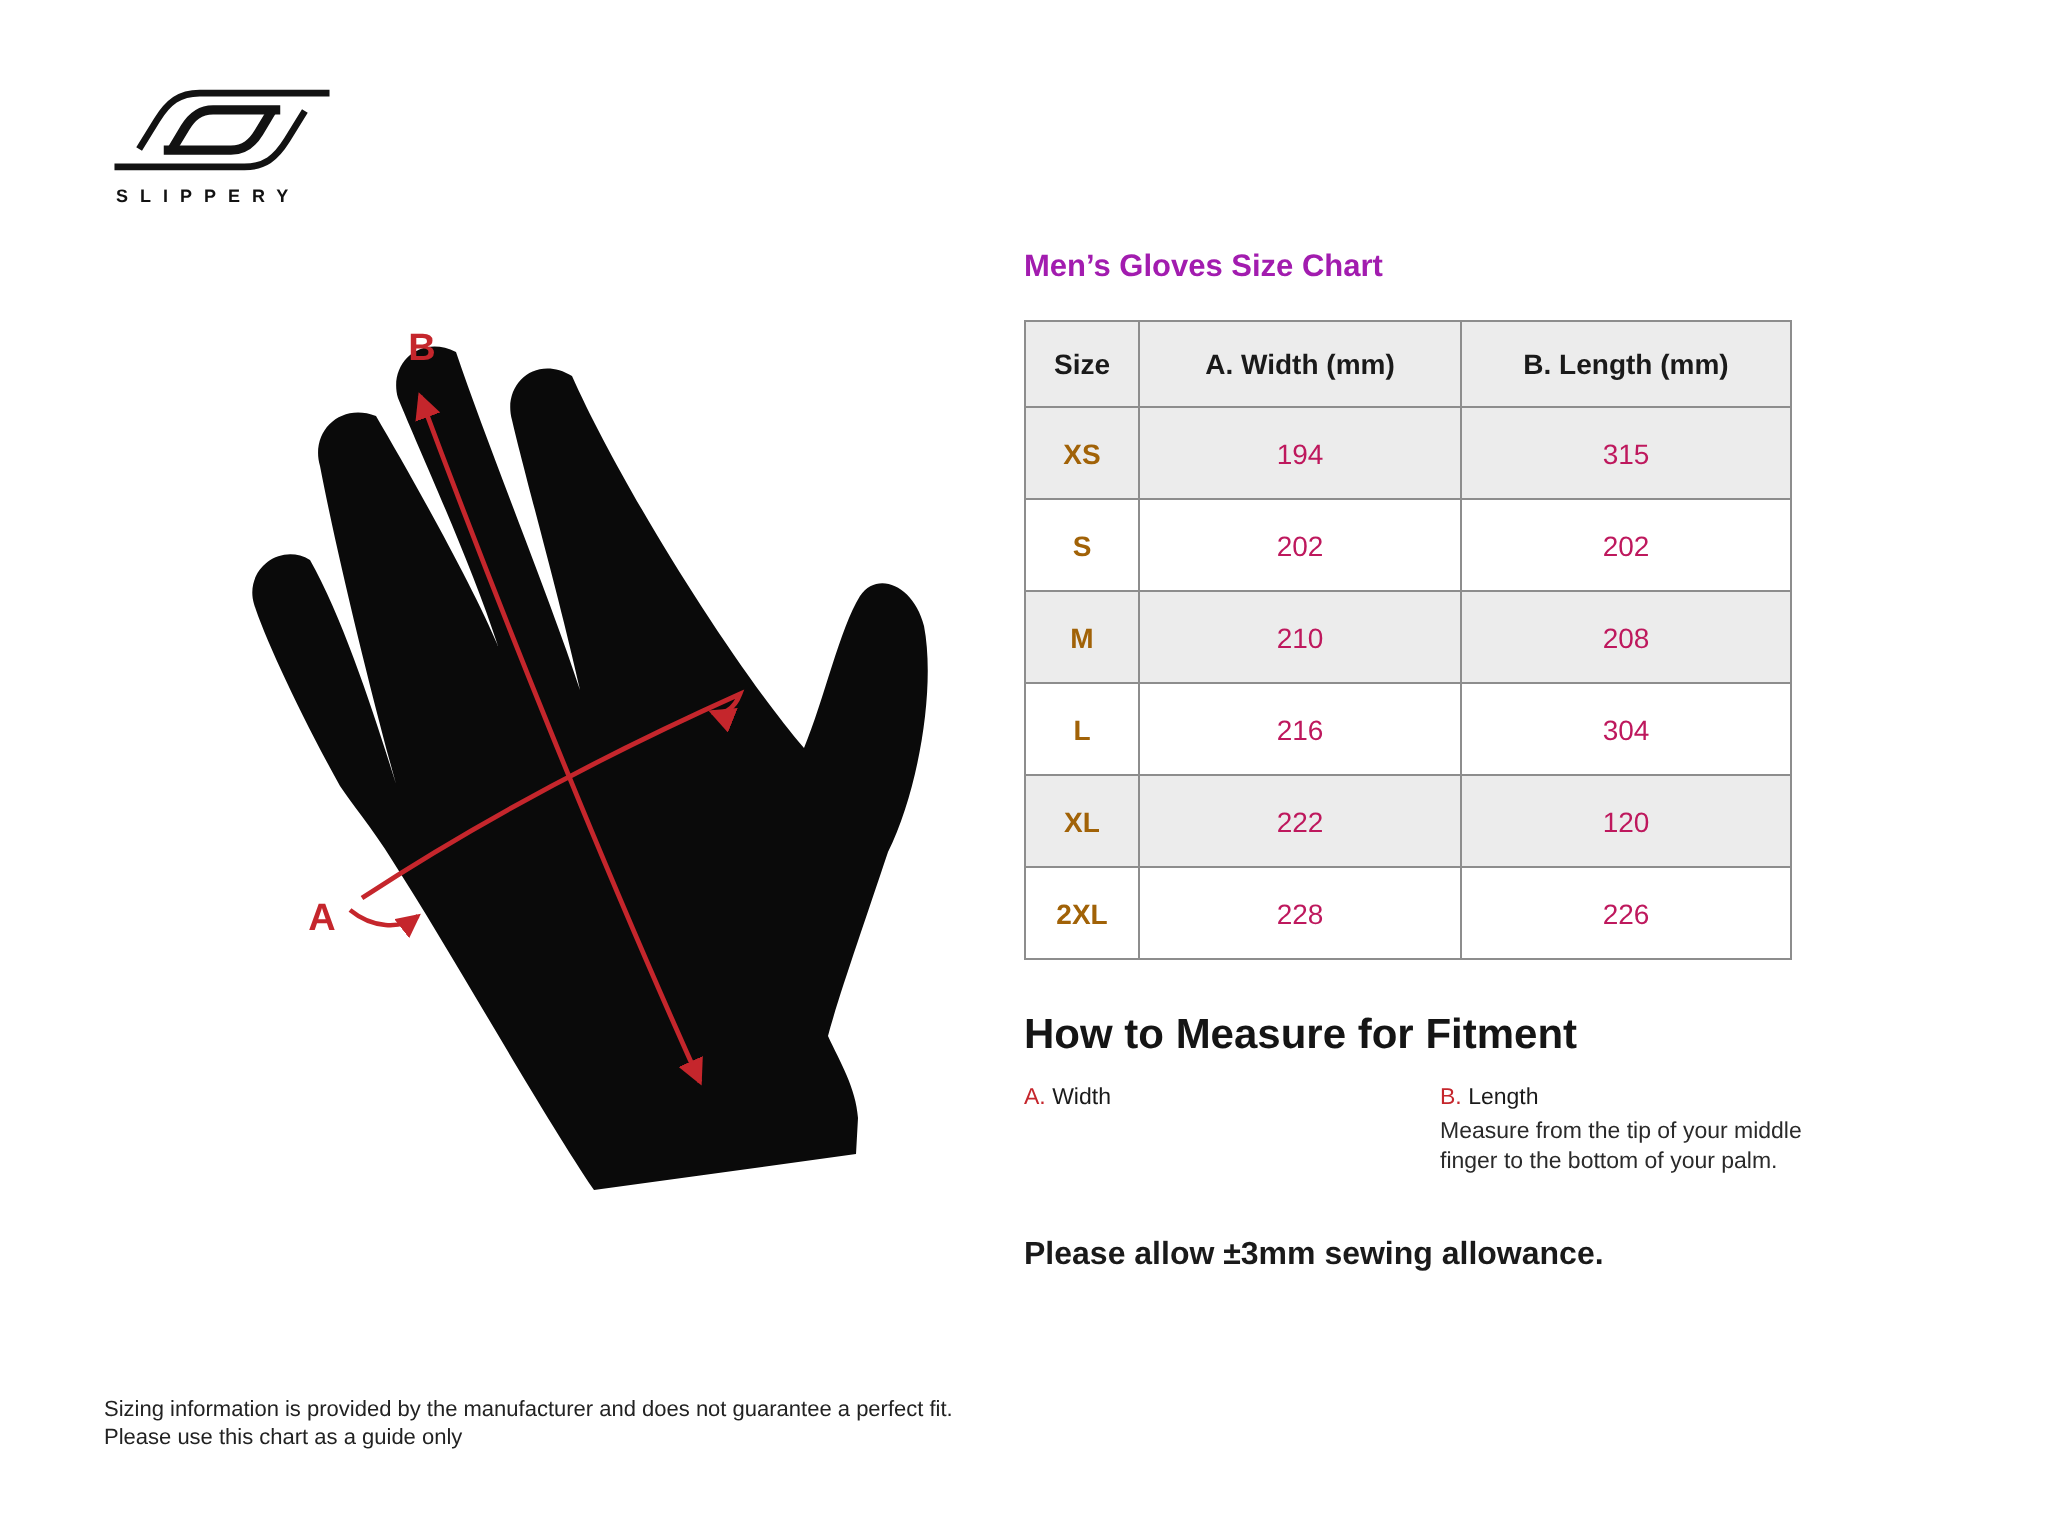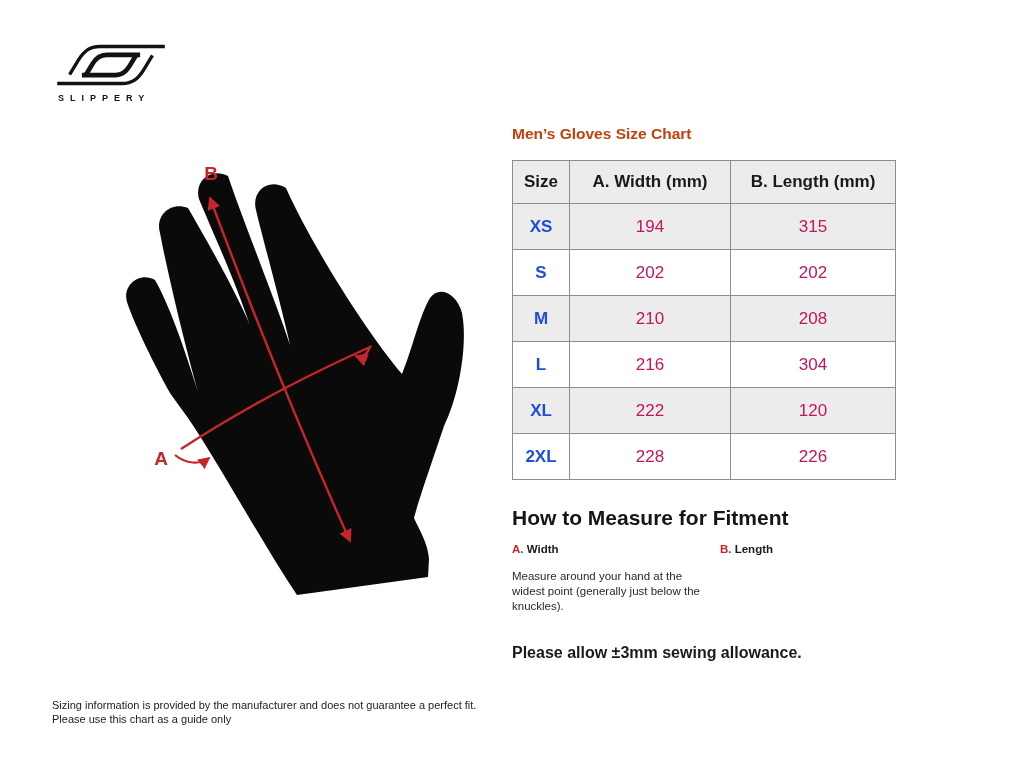--- a/index.html
+++ b/index.html
@@ -13,43 +13,43 @@
   .brand-name { display:block; margin-top:5px; padding-left:3px;
                 font-size:9px; font-weight:700; letter-spacing:6px; color:#121212; }
 
   
   .diagram-svg { position:absolute; left:0; top:0; }
   .diag-label { font-family:"Liberation Sans", sans-serif; font-weight:700;
                 font-size:19px; fill:#c5262c; }
 
   
   .chart-title { position:absolute; left:512px; top:125px;
-                 font-size:15.5px; font-weight:700; color:#c2410c; }
+                 font-size:15.5px; font-weight:700; color:#a21caf; }
 
   table.size-table { position:absolute; left:512px; top:160px; width:383px;
                      border-collapse:collapse; table-layout:fixed;
-                     font-size:17px; }
+                     font-size:14px; }
   .size-table th, .size-table td { border:1px solid #8d8d8d; text-align:center;
                                    vertical-align:middle; }
   .size-table thead th { height:43px; background:#ececec; font-weight:700; color:#1a1a1a; }
   .size-table tbody tr { height:46px; }
   .size-table tbody tr:nth-child(odd) { background:#ececec; }
-  .size-table tbody th { font-weight:700; color:#1d4ed8; }
+  .size-table tbody th { font-weight:700; color:#a16207; }
   .size-table tbody td { font-weight:400; color:#be185d; }
   .col-size { width:57px; }
   .col-width { width:161px; }
   .col-length { width:165px; }
 
   .how-to { position:absolute; left:512px; top:506px; width:402px; }
   .how-to-title { font-size:21px; font-weight:700; color:#151515; }
   .measure-cols { display:flex; gap:10px; margin-top:12px; }
   .measure-item { font-size:11.5px; line-height:15px; }
   .measure-item.w { flex:0 0 198px; }
   .measure-item.l { flex:0 0 192px; }
-  .measure-head { font-weight:700; margin-bottom:12px; color:#1a1a1a; }
+  .measure-head { font-weight:400; margin-bottom:2px; color:#1a1a1a; }
   .accent { color:#c5262c; }
   .measure-text { color:#2a2a2a; }
   .sewing-note { margin-top:30px; font-size:16px; font-weight:700; color:#1a1a1a; }
 
   
   .footer { position:absolute; left:52px; top:698px;
             font-size:11px; line-height:14px; color:#222; }
 </style>
 </head>
 <body>
@@ -153,27 +153,27 @@
   </table>
 
   <div class="how-to">
     <div class="how-to-title">How to Measure for Fitment</div>
     <div class="measure-cols">
       <div class="measure-item w">
         <div class="measure-head">
           <span class="accent">A.</span>
           <span>Width</span>
         </div>
-        <div class="measure-text">Measure around your hand at the widest point (generally just below the knuckles).</div>
       </div>
       <div class="measure-item l">
         <div class="measure-head">
           <span class="accent">B.</span>
           <span>Length</span>
         </div>
+        <div class="measure-text">Measure from the tip of your middle finger to the bottom of your palm.</div>
       </div>
     </div>
     <div class="sewing-note">Please allow ±3mm sewing allowance.</div>
   </div>
 
   <div class="footer">
     <div>Sizing information is provided by the manufacturer and does not guarantee a perfect fit.</div>
     <div>Please use this chart as a guide only</div>
   </div>
 

